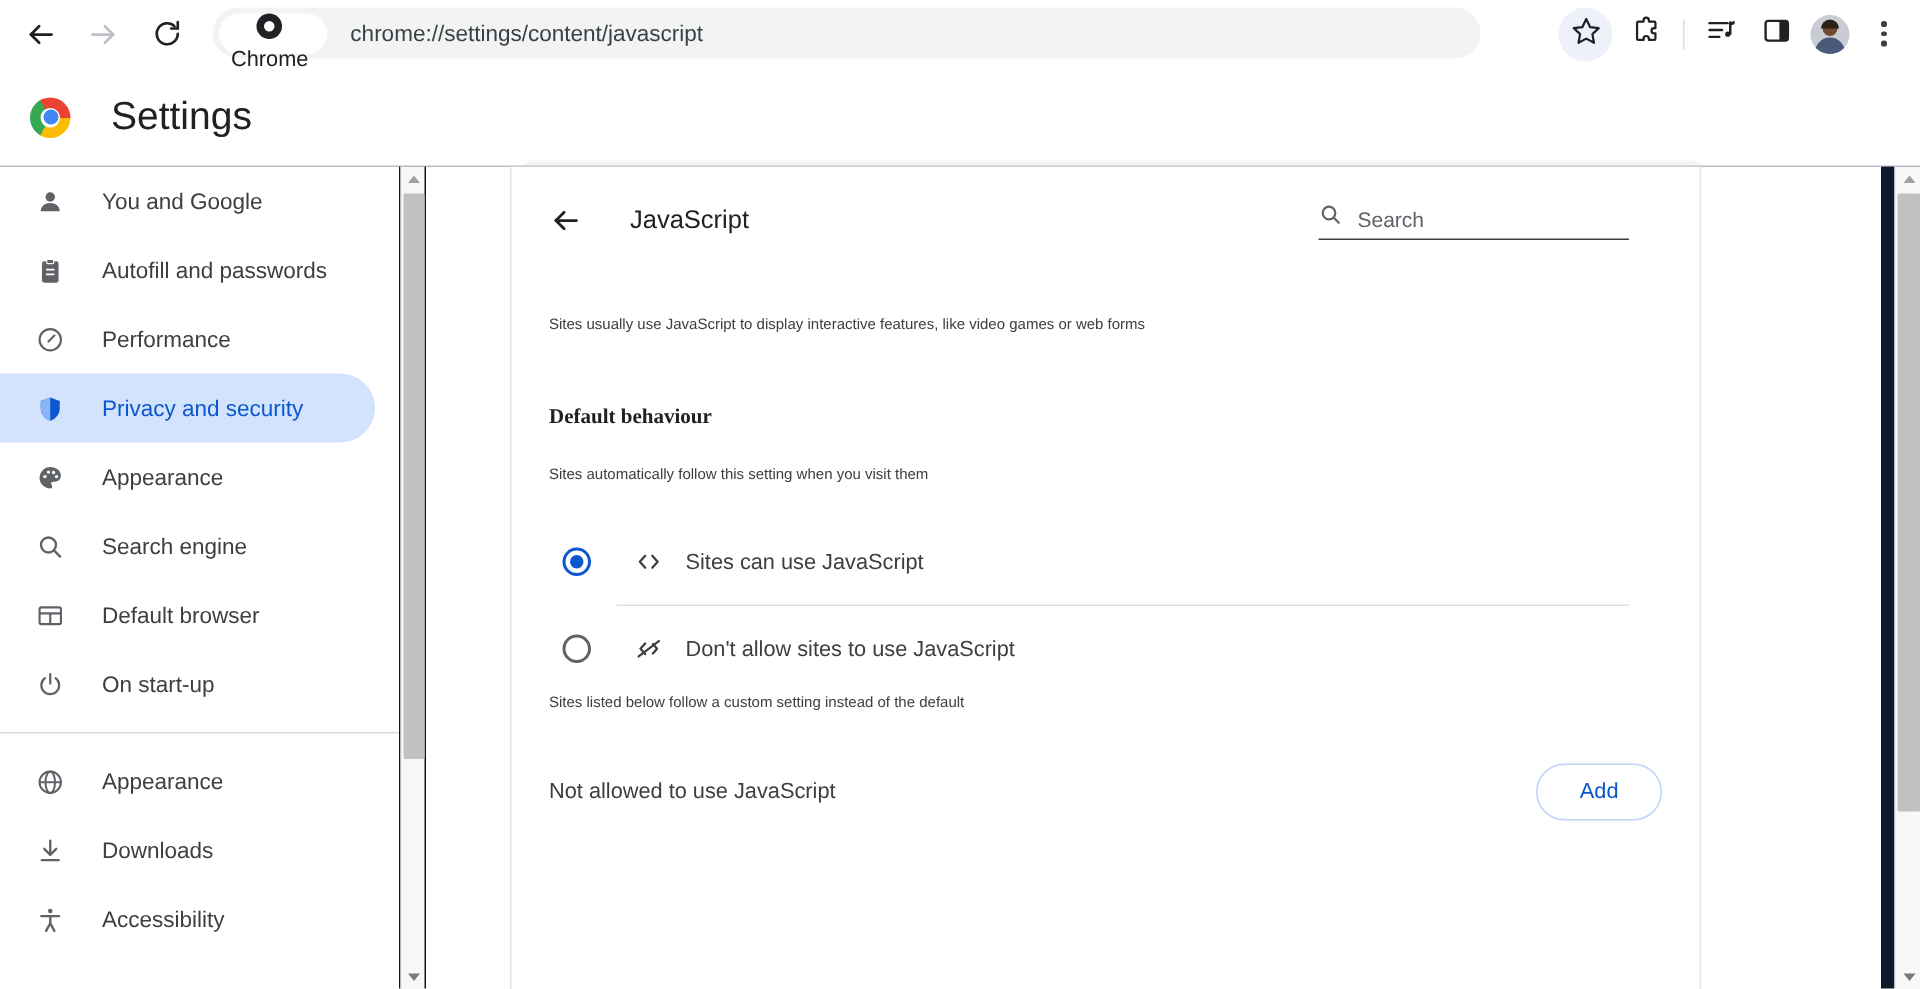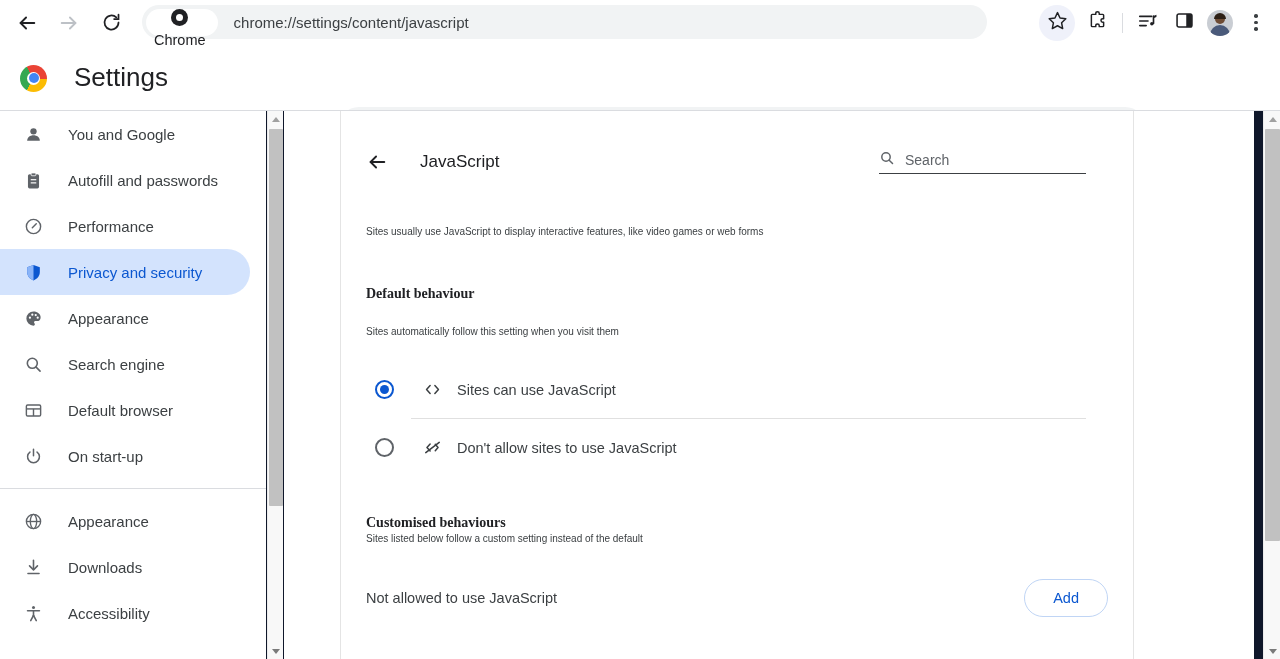--- a/index.html
+++ b/index.html
@@ -174,21 +174,21 @@
   
   .content-wrap {
     position: absolute; left: 284px; top: 0; width: 970px; height: 549px;
     background: #ffffff; overflow: hidden;
   }
   .content-card {
     position: absolute; left: 56px; top: 0; width: 794px; min-height: 549px;
     background: #ffffff;
     border-left: 1px solid #e4e4e4; border-right: 1px solid #e4e4e4;
   }
-  .content-inner { padding: 15px 25px; }
+  .content-inner { padding: 0 25px; }
 
   .page-head {
     display: flex; align-items: center; height: 72px; position: relative;
   }
   .back-arrow { width: 24px; height: 24px; display: flex; align-items: center; }
   .page-title { font-size: 17px; color: #202124; margin-left: 30px; }
   .inline-search {
     position: absolute; right: 22px; top: 24px;
     width: 207px; display: flex; align-items: center; gap: 10px;
     border-bottom: 1px solid #3c4043; padding-bottom: 3px;
@@ -532,21 +532,20 @@
               <svg width="19" height="19" viewBox="0 0 24 24" fill="none" stroke="#3c4043" stroke-width="1.9" stroke-linecap="round" stroke-linejoin="round">
                 <polyline points="9,7.5 5,12 9,16.5"></polyline>
                   <polyline points="15.5,8 19,12 15.5,16"></polyline>
                 <line x1="3.5" y1="18.5" x2="20.5" y2="5.5"></line>
               </svg>
             </span>
             <span class="radio-label">Don't allow sites to use JavaScript</span>
           </div>
         </div>
 
-        <div class="section-title" style="margin-top:39px">Customised behaviours</div>
         <div class="desc-text" style="">Sites listed below follow a custom setting instead of the default</div>
 
         <div class="custom-row" style="margin-top:25px">
           <span class="custom-row-label">Not allowed to use JavaScript</span>
           <button class="add-button">Add</button>
         </div>
 
       </div>
     </div>
   </div>

